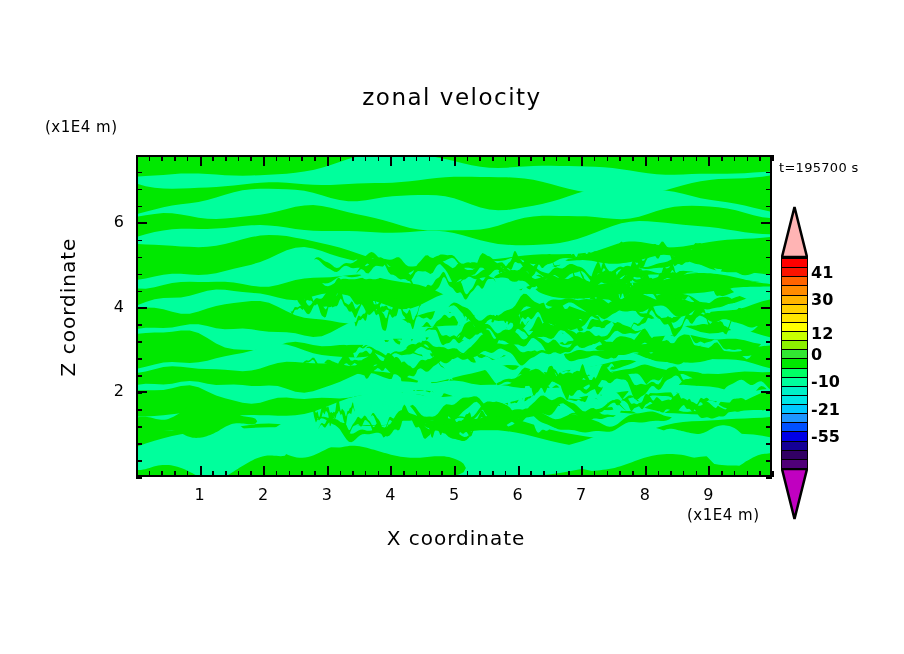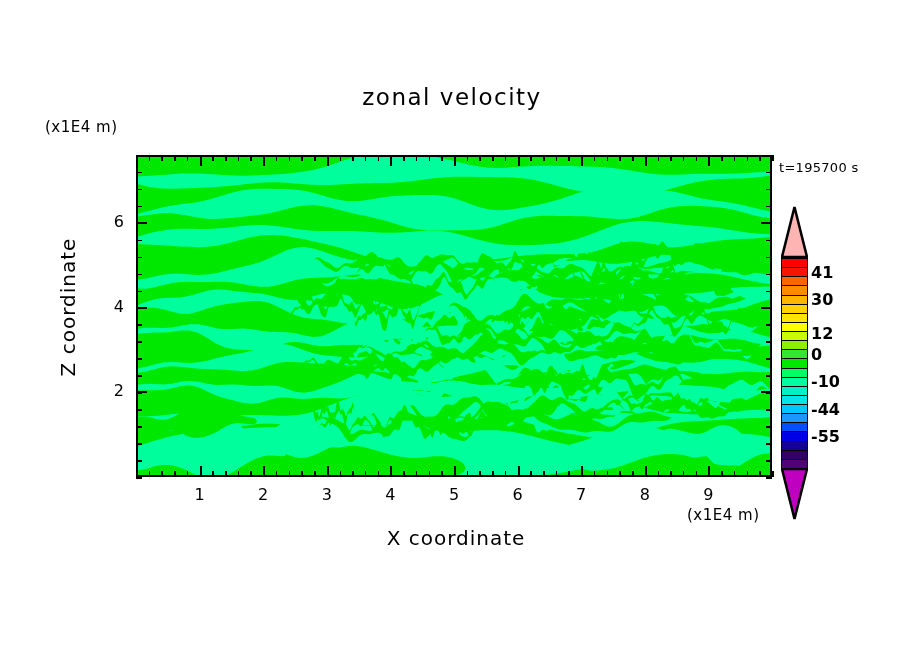--- a/index.html
+++ b/index.html
@@ -366,15 +366,15 @@
       <path d="M13.5 1 L26 51 L1 51 Z" fill="#ffb4b4" stroke="#000" stroke-width="2.5"></path>
     </svg>
     <svg class="carrow" viewBox="0 0 27 52" style="top: 210px; height: 52px;">
       <path d="M13.5 51 L26 1 L1 1 Z" fill="#c000c0" stroke="#000" stroke-width="2.5"></path>
     </svg>
     <div class="clabel" style="top: 4.69565px;">41</div>
     <div class="clabel" style="top: 32.087px;">30</div>
     <div class="clabel" style="top: 66px;">12</div>
     <div class="clabel" style="top: 86.8696px;">0</div>
     <div class="clabel" style="top: 114.261px;">-10</div>
-    <div class="clabel" style="top: 141.652px;">-44</div>
+    <div class="clabel" style="top: 141.652px;">-21</div>
     <div class="clabel" style="top: 169.043px;">-55</div>
   </div>
 
 </body></html>

